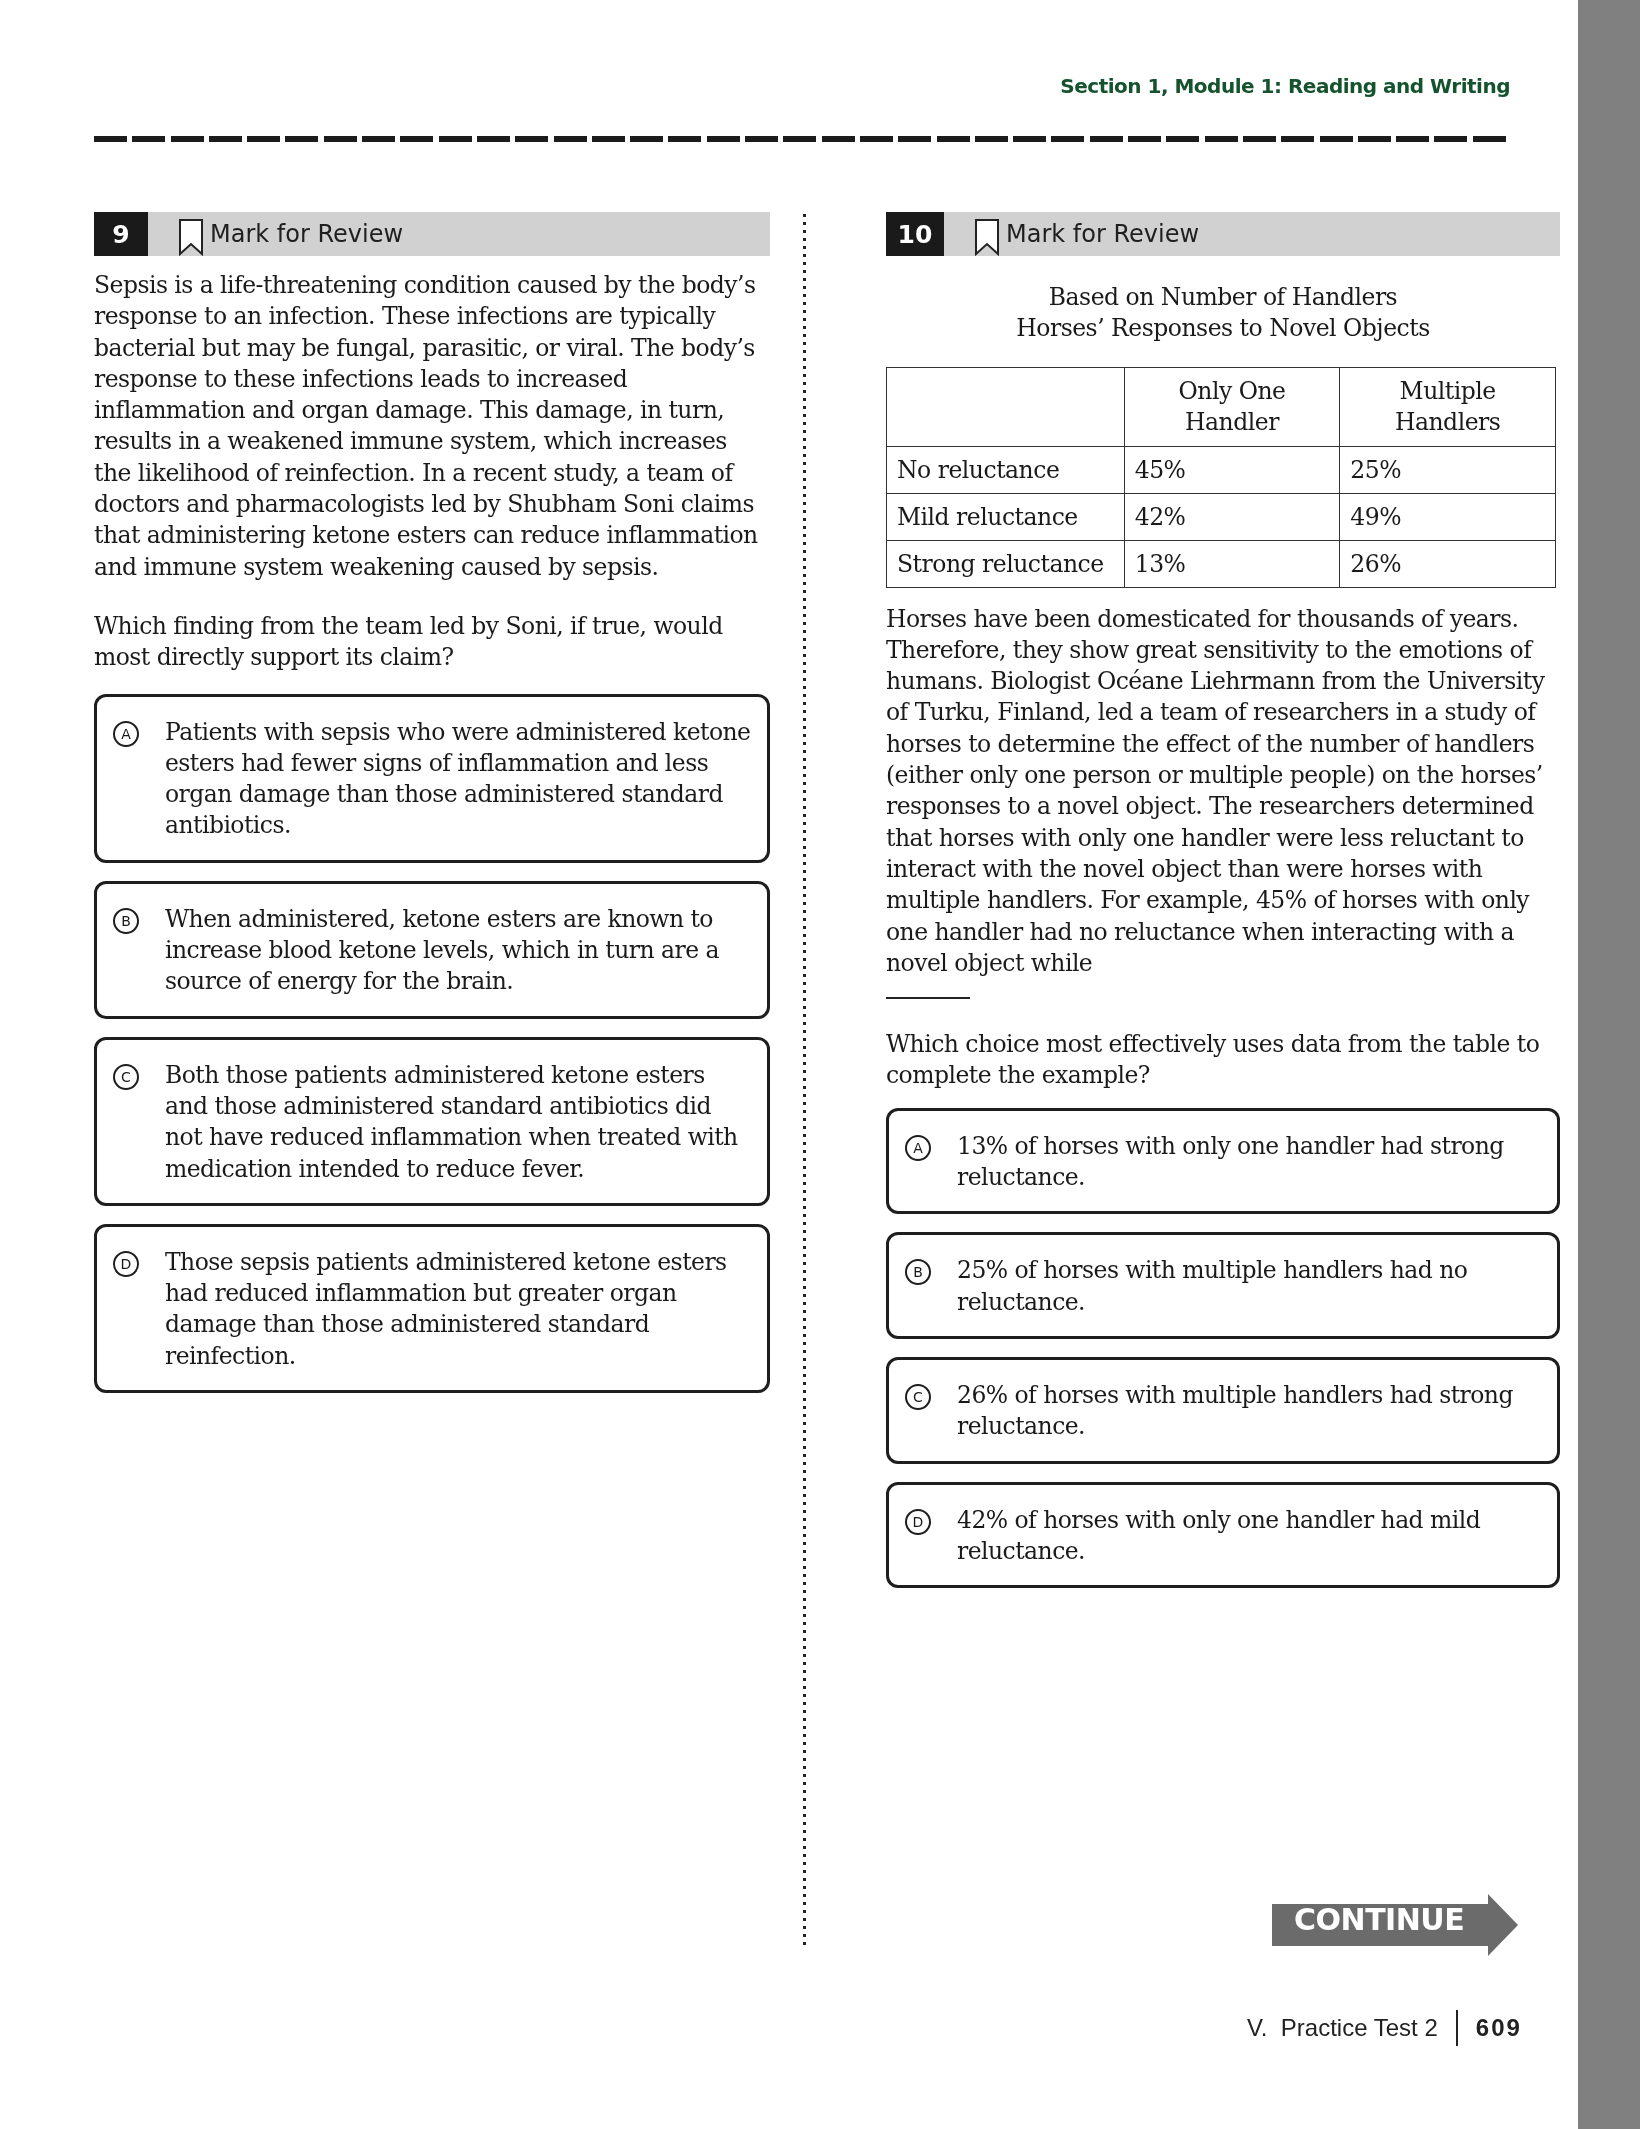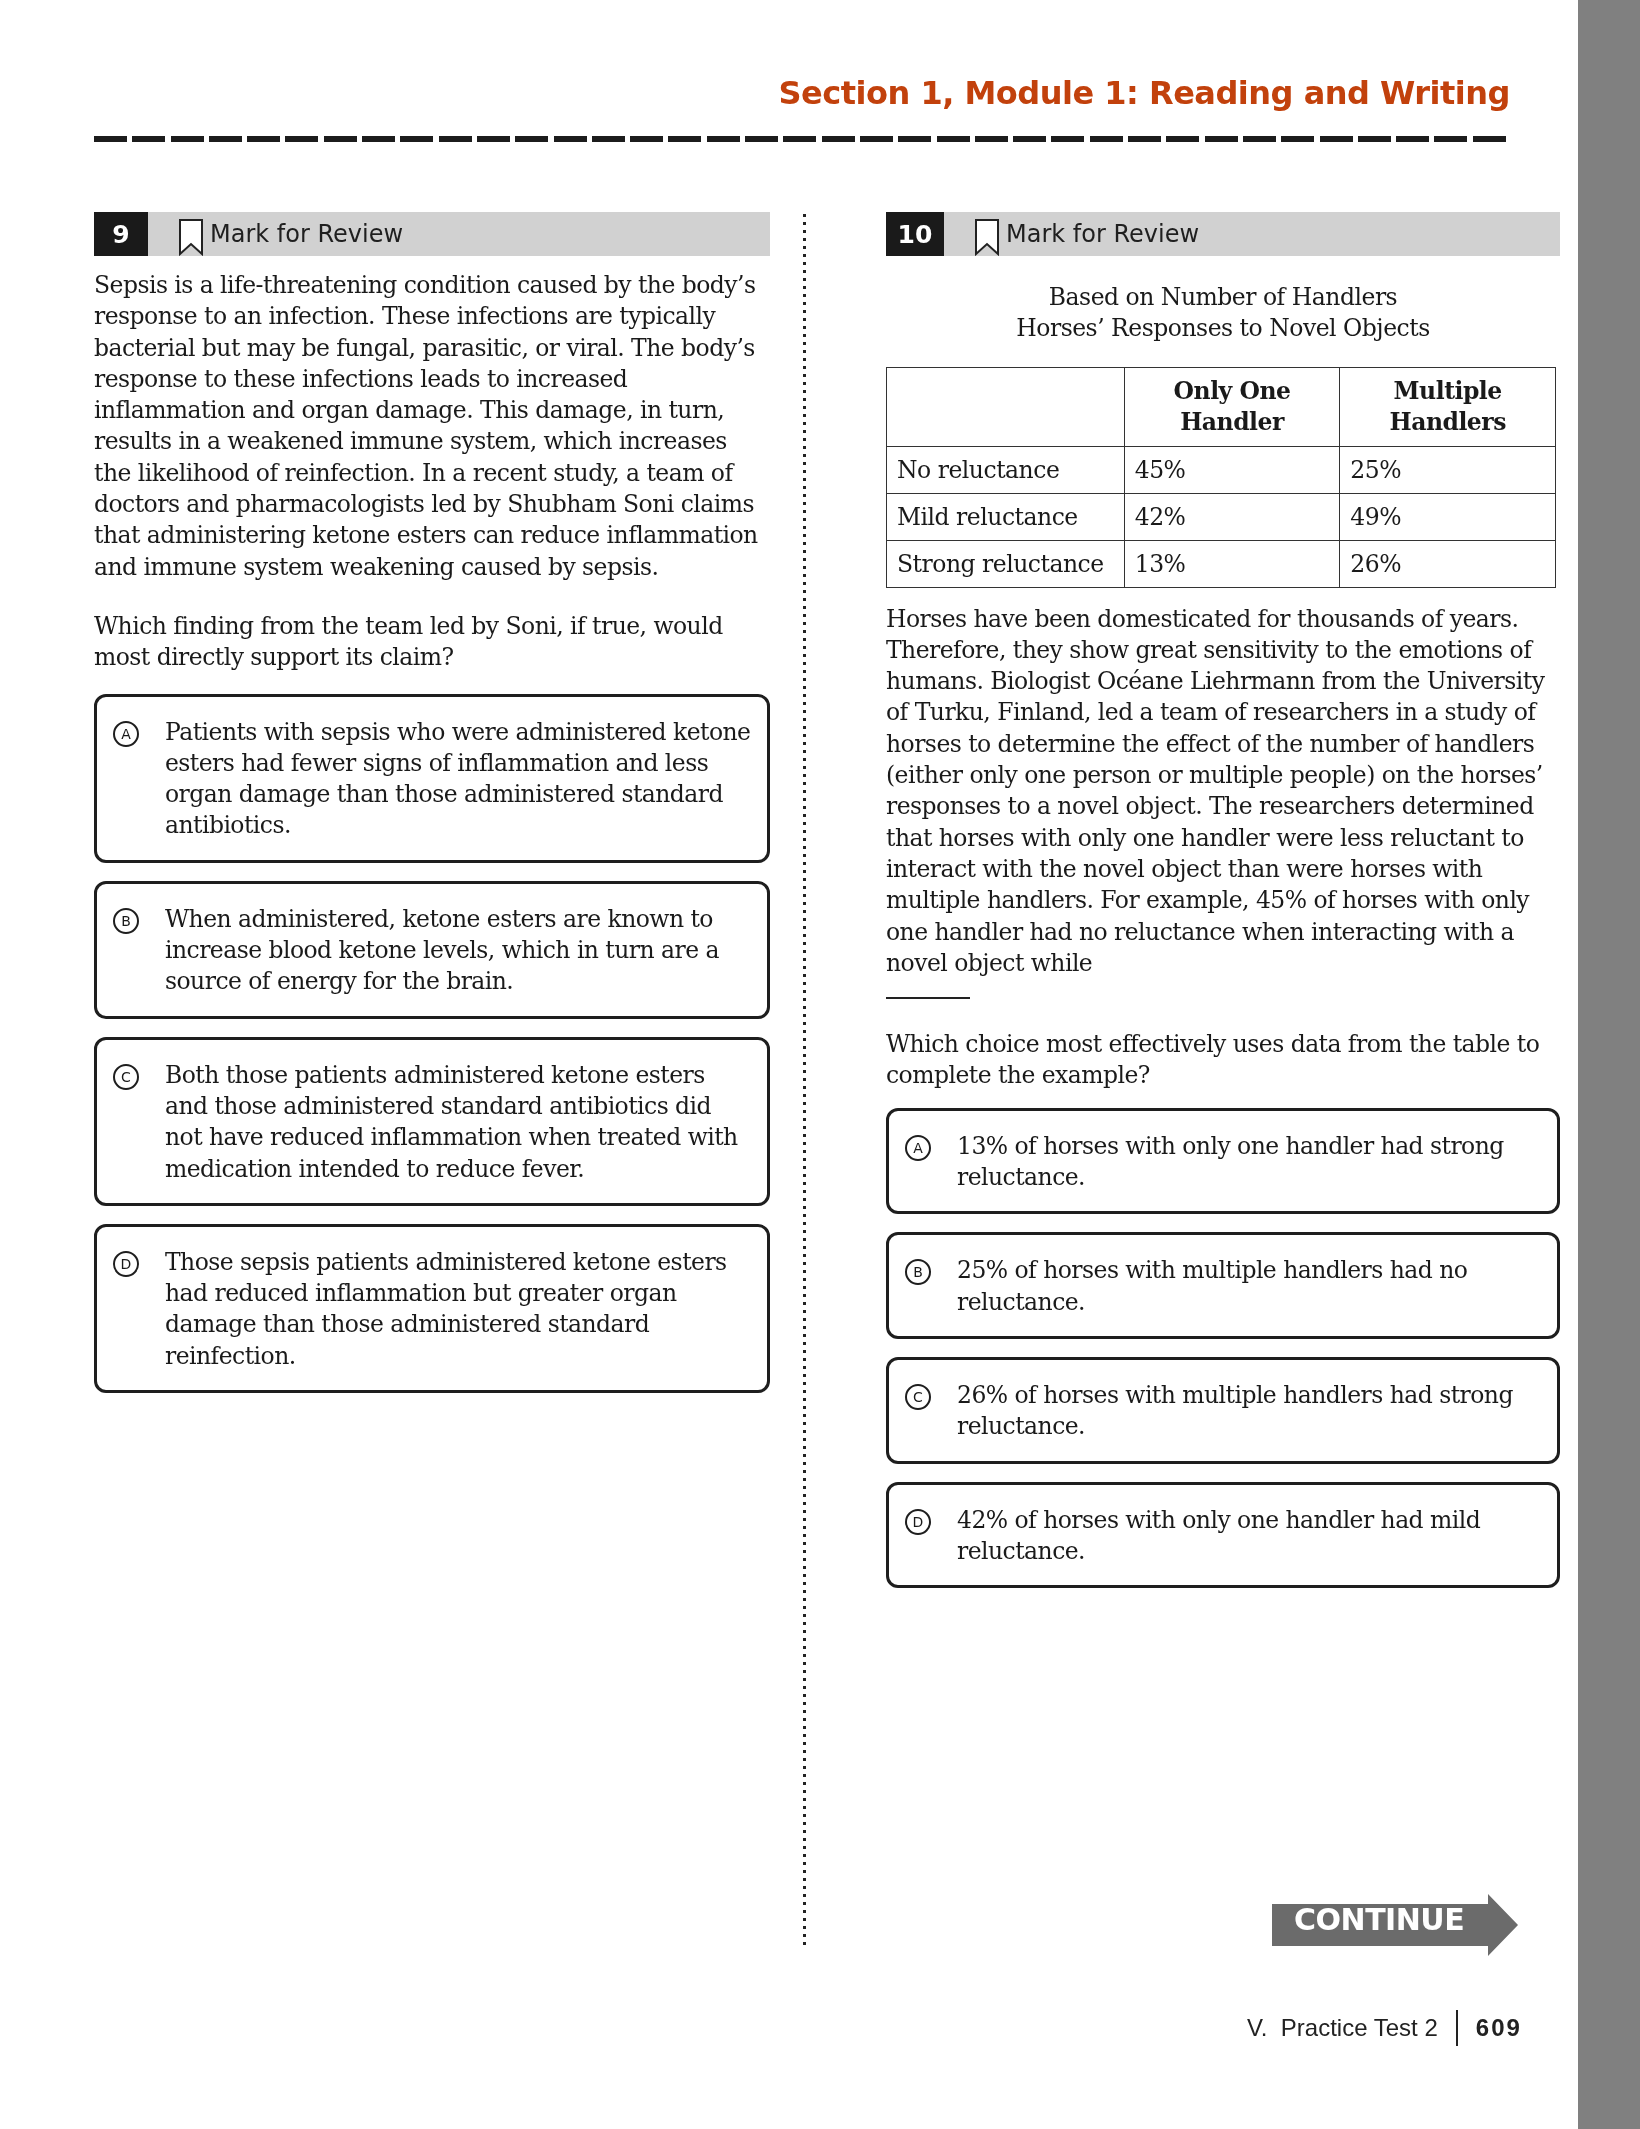--- a/index.html
+++ b/index.html
@@ -5,22 +5,22 @@
   html, body { margin: 0; padding: 0; }
   body {
     width: 1640px; height: 2129px; position: relative; overflow: hidden;
     background: #ffffff; color: #1a1a1a;
     font-family: "DejaVu Serif", serif;
   }
   .side-tab { position: absolute; left: 1578px; top: 0; width: 62px; height: 2129px; background: #808080; }
 
   .section-title {
     position: absolute; right: 130px; top: 74px;
-    font-family: "DejaVu Sans", sans-serif; font-weight: bold; font-size: 32px;
-    letter-spacing: -0.5px; color: #c2410c; white-space: nowrap;
+    font-family: "DejaVu Sans", sans-serif; font-weight: bold; font-size: 20px;
+    letter-spacing: -0.5px; color: #14532d; white-space: nowrap;
   }
   .title-rule {
     position: absolute; left: 94px; top: 136px; width: 1416px; height: 6px;
     background: repeating-linear-gradient(90deg, #1c1c1c 0 33px, transparent 33px 38.3px);
   }
 
   .col-divider {
     position: absolute; left: 803px; top: 214px; width: 3px; height: 1736px;
     background: repeating-linear-gradient(180deg, #222 0 3px, transparent 3px 8px);
   }
@@ -68,21 +68,21 @@
   }
   table.data {
     border-collapse: collapse; margin-top: 22px; width: 670px; font-size: 23.5px; letter-spacing: -0.5px;
   }
   table.data td, table.data th {
     border: 1.5px solid #333; font-weight: normal; height: 46px; padding: 0 10px;
   }
   table.data th { height: 78px; line-height: 31px; text-align: center; }
   table.data td.num { text-align: left; }
   table.data .c0 { width: 216px; }
-  table.data .c1, table.data .c2 { width: 194px; font-weight: bold; }
+  table.data .c1, table.data .c2 { width: 194px; }
 
   .blank { display: block; width: 84px; border-bottom: 2px solid #222; height: 18px; margin-top: 0; }
 
   .continue {
     position: absolute; left: 1272px; top: 1894px; width: 246px; height: 62px; cursor: pointer;
   }
   .continue svg { position: absolute; left: 0; top: 0; }
   .continue-label {
     position: absolute; left: 22px; top: 8px; color: #fff;
     font-family: "DejaVu Sans", sans-serif; font-weight: bold; font-size: 30px; letter-spacing: -0.5px;

